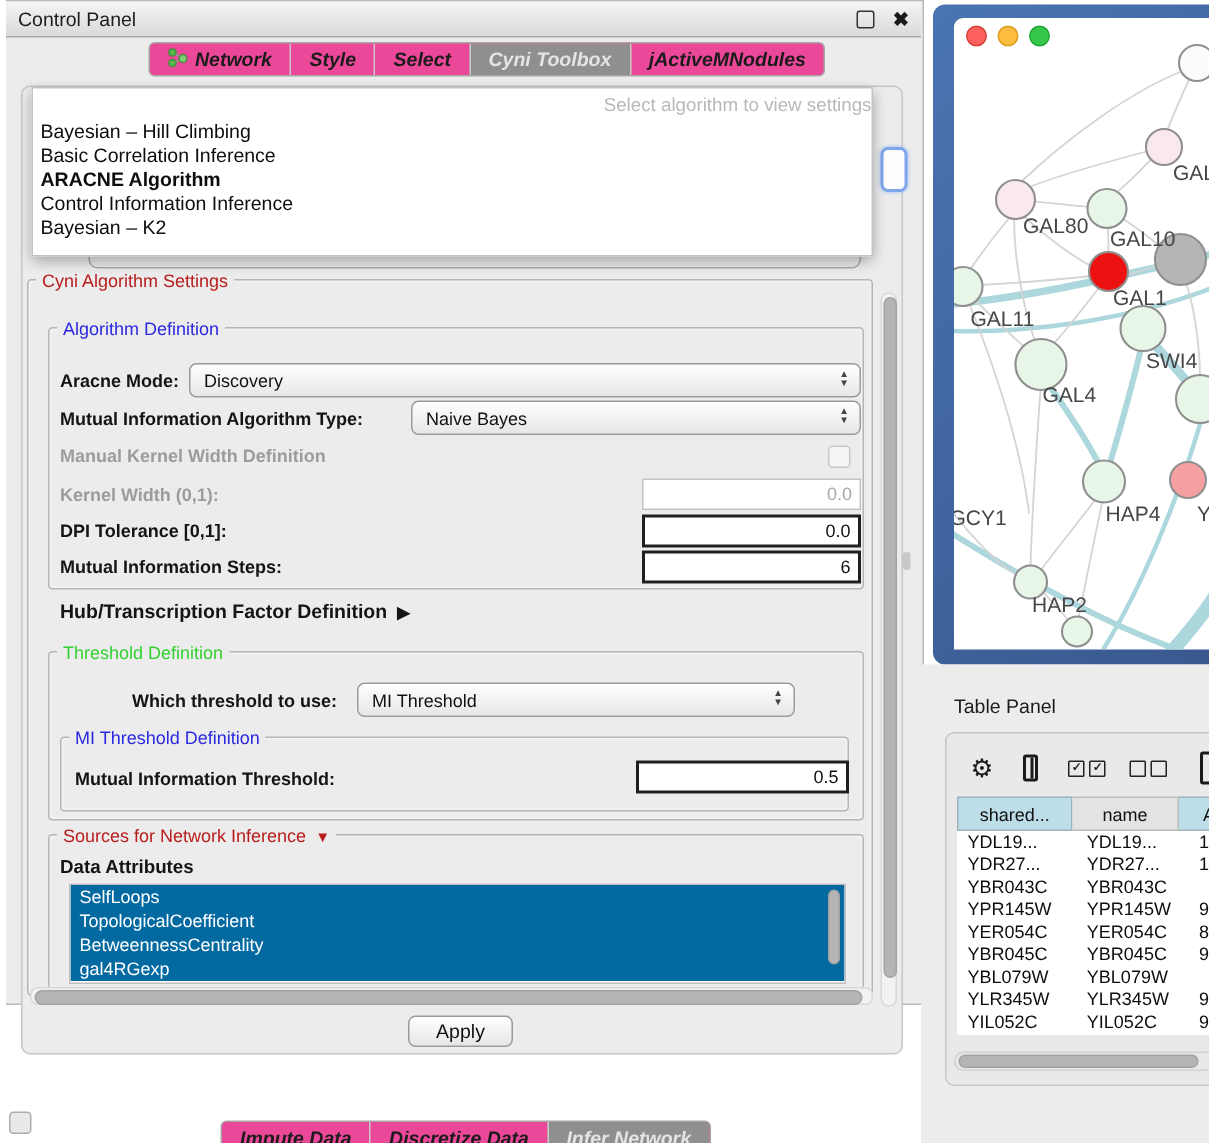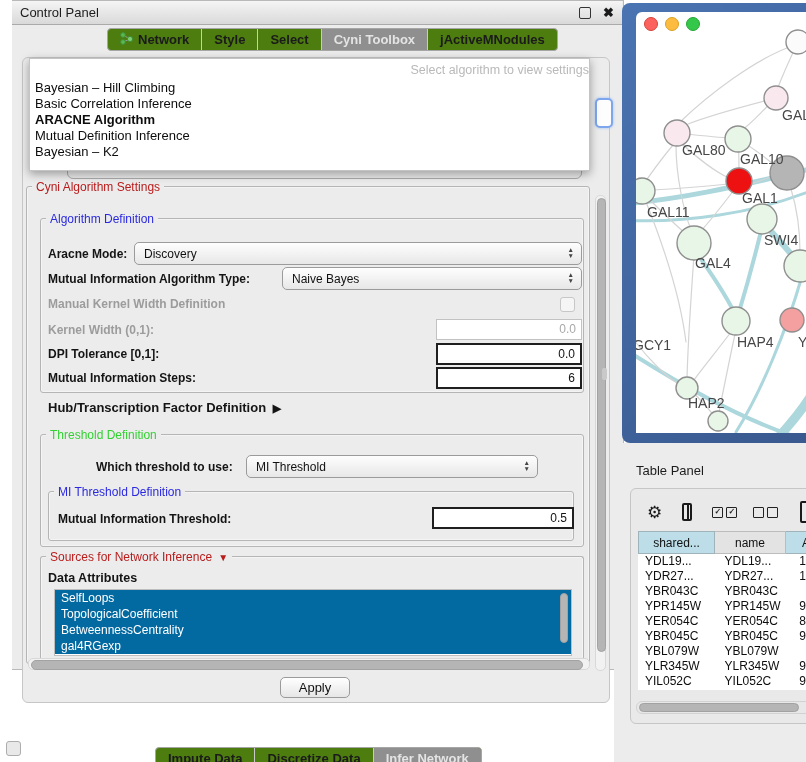--- a/index.html
+++ b/index.html
@@ -1,29 +1,29 @@
 <!DOCTYPE html>
 <html><head>
 <meta charset="utf-8">
 <style>
   html,body{margin:0;padding:0;}
   body{width:806px;height:762px;position:relative;background:#ffffff;
        font-family:"Liberation Sans", sans-serif; overflow:hidden;}
   .abs{position:absolute;box-sizing:border-box;}
 
   
-  .cp{left:12px;top:8;width:612px;height:670px;background:#ececec;border:1px solid #b9b9b9;border-left:none;}
+  .cp{left:4px;top:8;width:612px;height:670px;background:#ececec;border:1px solid #b9b9b9;border-left:none;}
   .cp-titlebar{left:0;top:0;width:100%;height:24px;background:linear-gradient(#f5f5f5,#d9d9d9);
                border-bottom:1px solid #aaaaaa;display:flex;align-items:center;padding:0 8px;}
   .cp-title{font-size:13px;color:#1c1c1c;flex:1;}
   .float-btn{width:10px;height:10px;border:1.5px solid #333;border-radius:2px;margin-right:12px;}
   .close-btn{font-size:13px;font-weight:bold;color:#1a1a1a;line-height:10px;}
 
   
-  .seg{display:flex;border:1px solid #a6a6a6;border-radius:4px;background:#4d7c0f;overflow:hidden;height:23px;}
+  .seg{display:flex;border:1px solid #a6a6a6;border-radius:4px;background:#ec4899;overflow:hidden;height:23px;font-style:italic;}
   .seg .s{padding:0 12px;font-size:13px;font-weight:bold;color:#1b1b1b;display:flex;align-items:center;gap:5px;
           border-left:1px solid #c9c9c9;white-space:nowrap;}
   .seg .s:first-child{border-left:none;}
   .seg .s.sel{background:#8f8f8f;color:#e4e4e4;}
 
   
   .inner-panel{left:10px;top:56px;width:588px;height:646px;background:#ececec;
                border:1px solid #c6c6c6;border-radius:6px;}
 
   
@@ -230,21 +230,21 @@
         <span>Infer Network</span>
       </div>
   </div>
 
   <div class="abs dropdown">
     <div class="dd-placeholder">Select algorithm to view settings</div>
     <div id="dd-items">
         <div class="dd-item">Bayesian – Hill Climbing</div>
         <div class="dd-item">Basic Correlation Inference</div>
         <div class="dd-item bold">ARACNE Algorithm</div>
-        <div class="dd-item">Mutual Definition Inference</div>
+        <div class="dd-item">Control Information Inference</div>
         <div class="dd-item">Bayesian – K2</div>
       </div>
   </div>
 </div>
 
 <div class="abs net-frame"></div>
 <div class="abs net-window">
   <div class="lights">
     <span class="light" style="background:#fc615d;border:1px solid #d5433d;"></span>
     <span class="light" style="background:#fdbc40;border:1px solid #d9a023;"></span>

